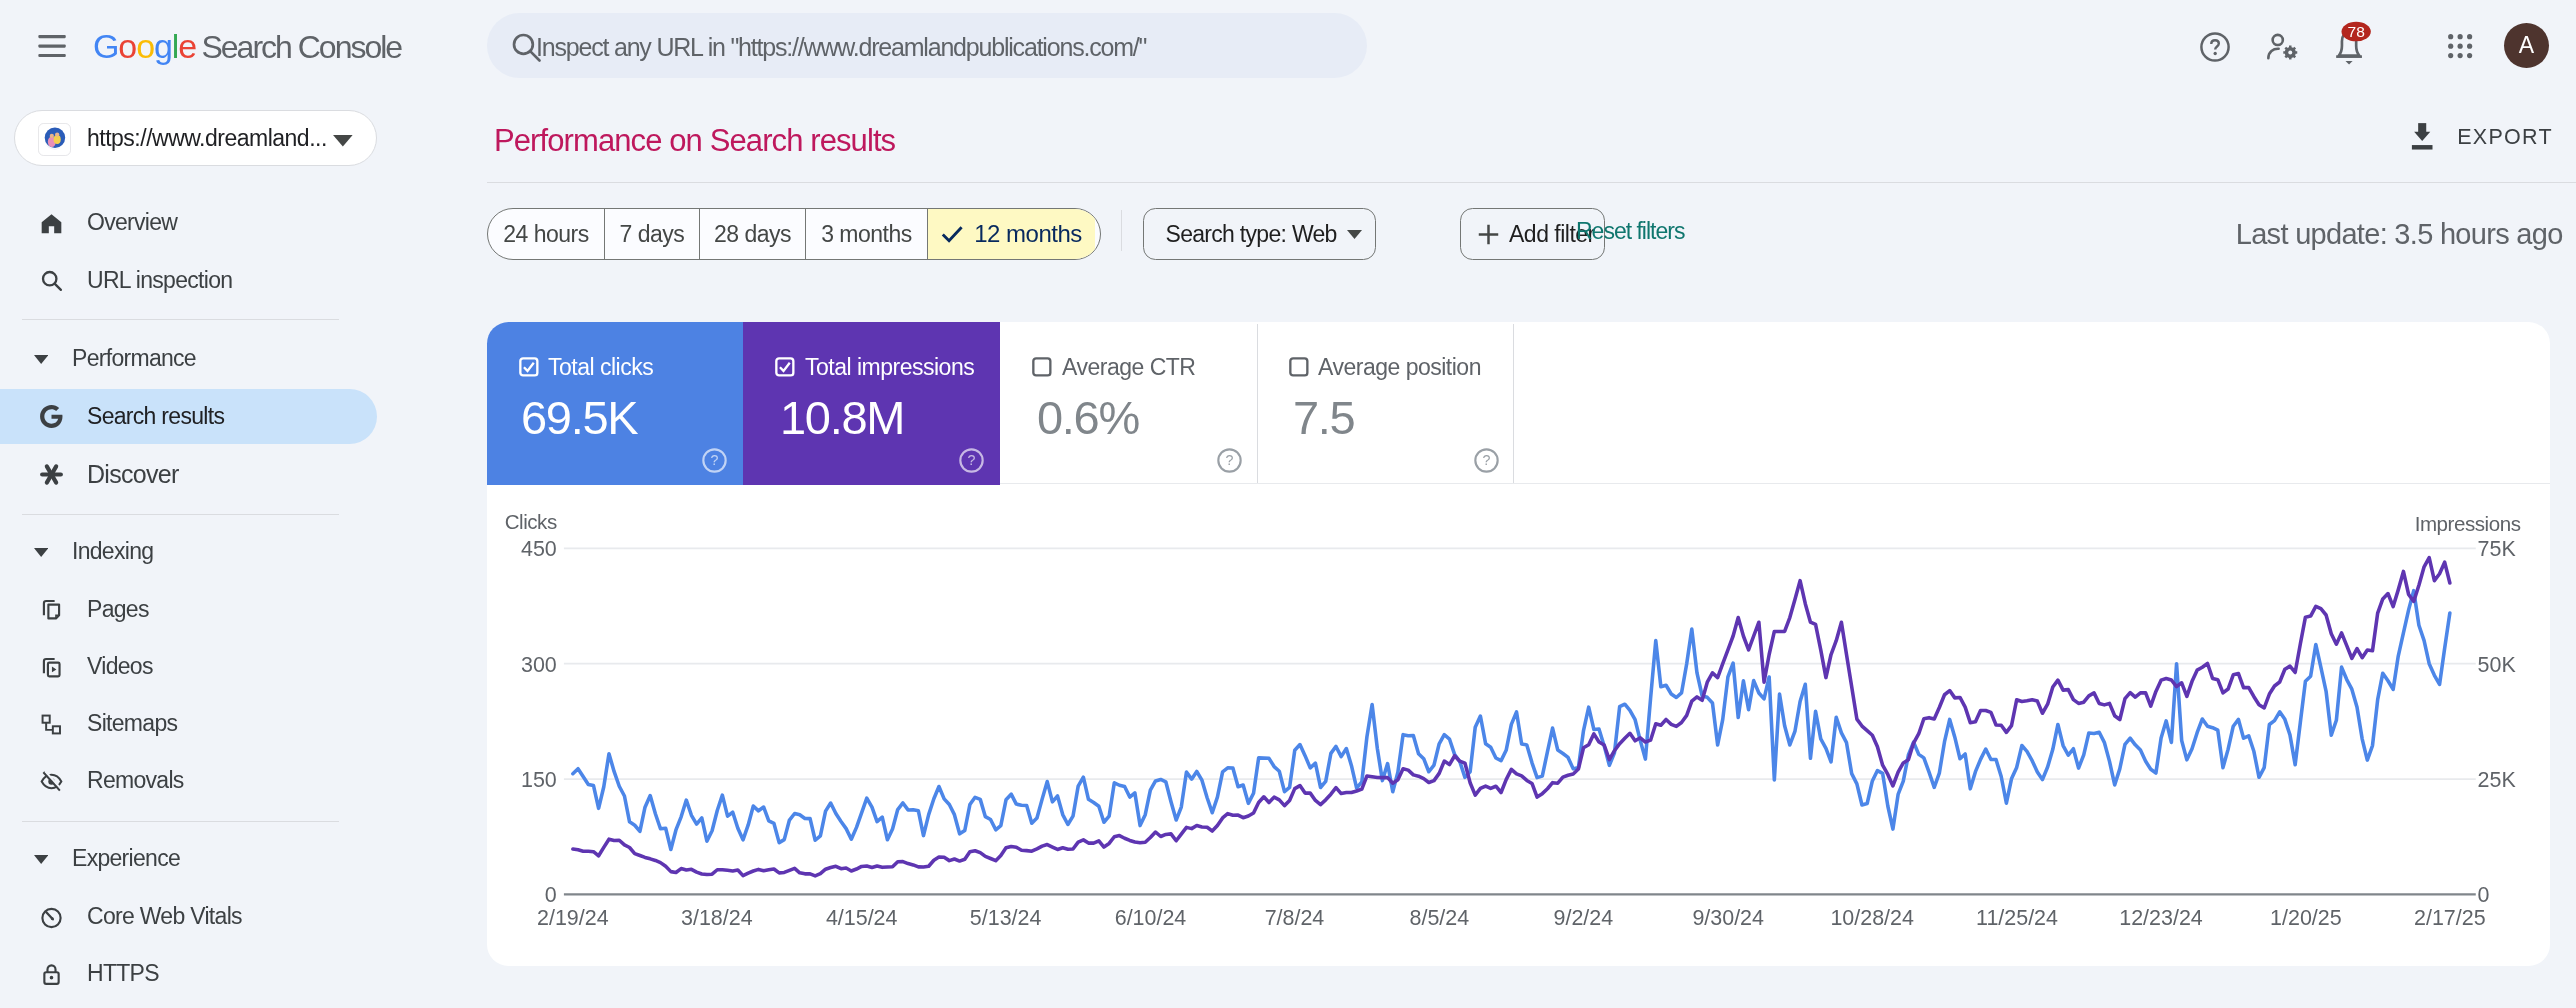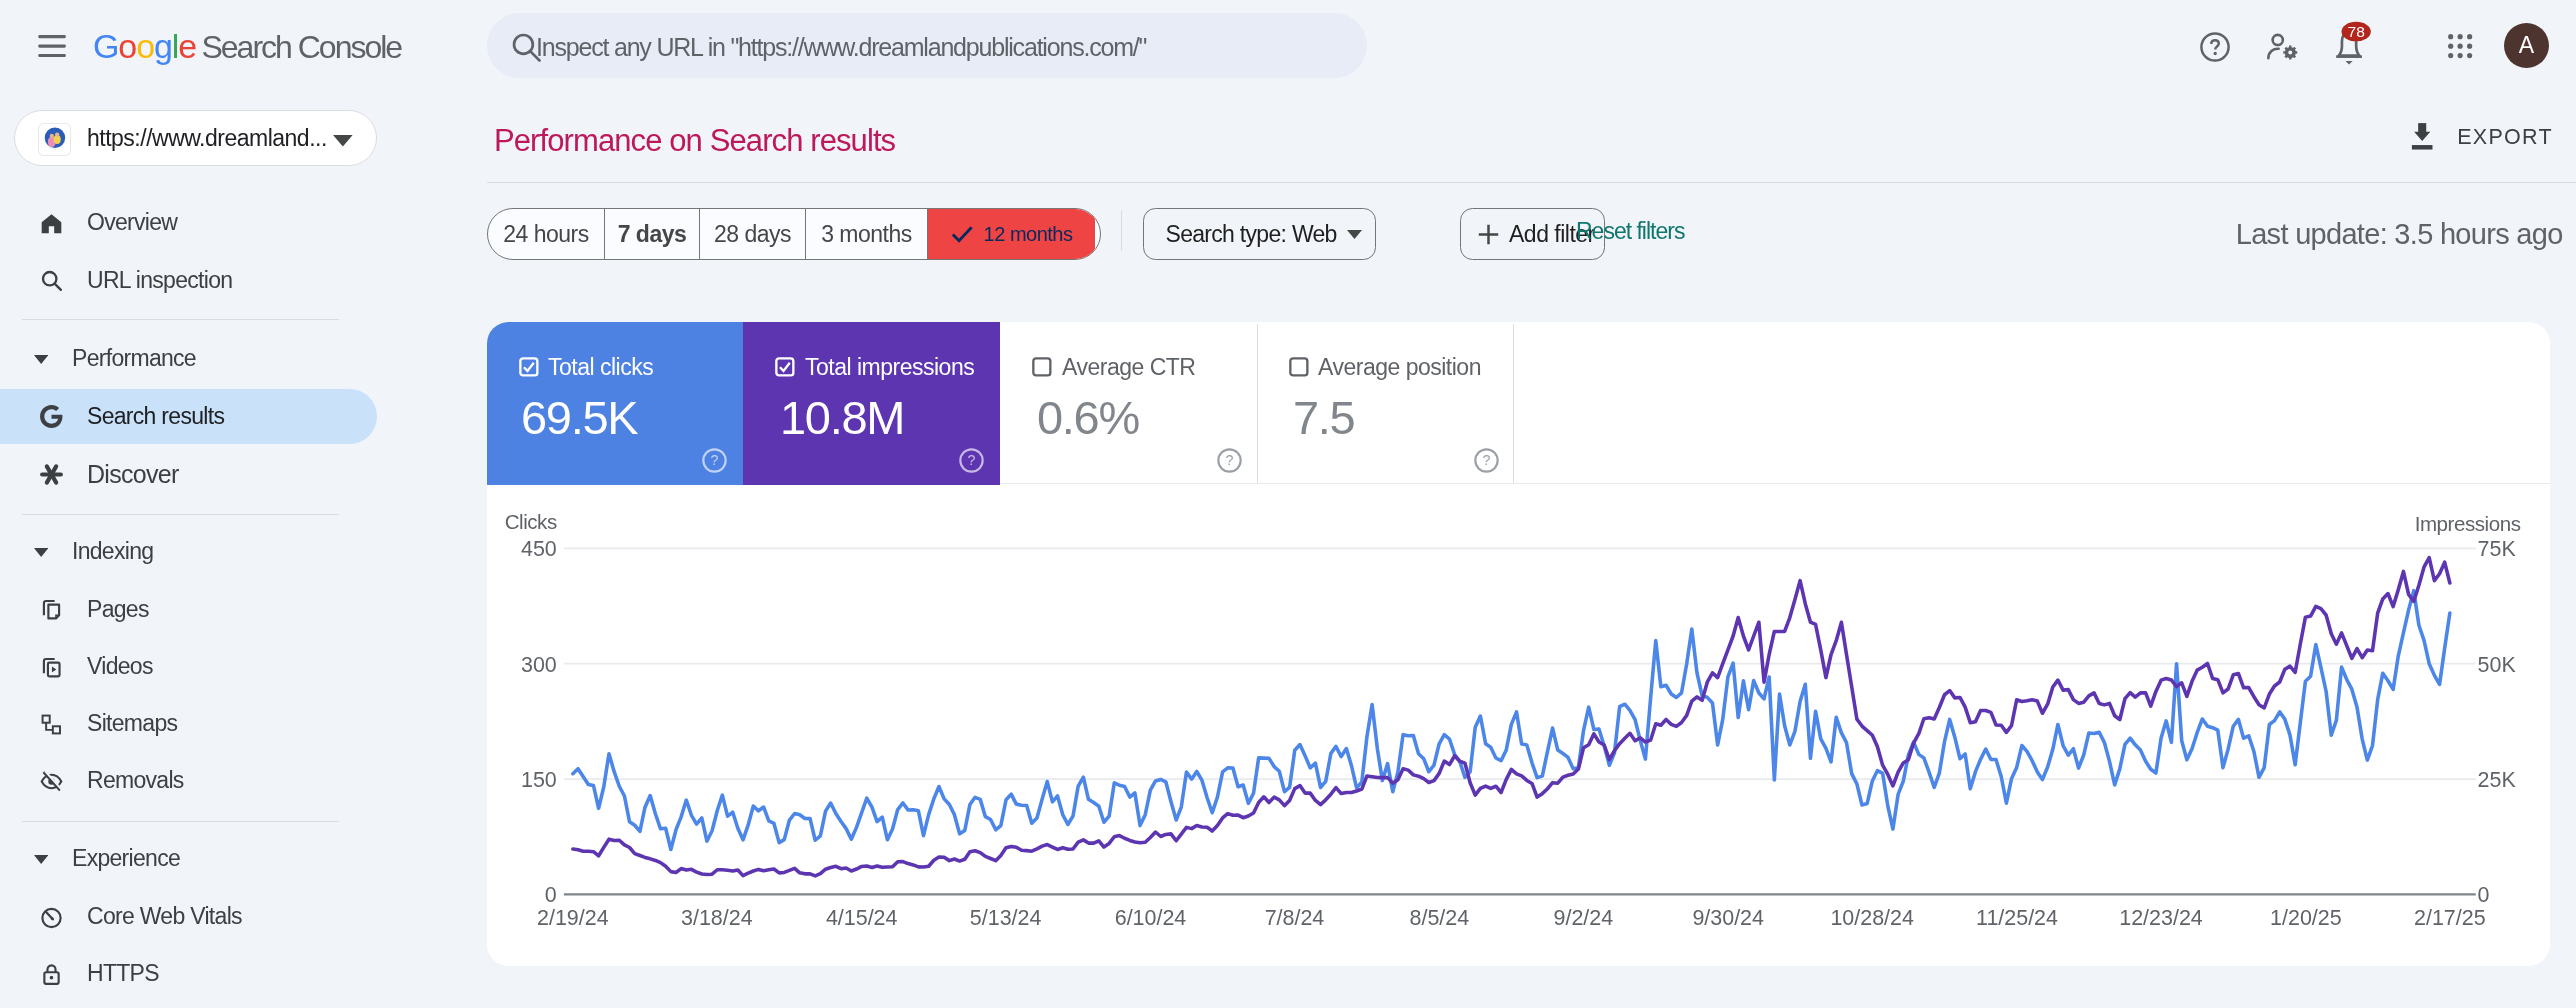--- a/index.html
+++ b/index.html
@@ -147,24 +147,24 @@
 <svg style="position:absolute;left:2411px;top:123px" width="22.4" height="28" viewBox="0 0 25 31" xmlns="http://www.w3.org/2000/svg">
     <path d="M12.5 0 L12.5 14 M12.5 18 L5 10.5 L20 10.5 Z M12.5 18 L5.5 11 M12.5 18 L19.5 11" stroke="#3c4043" stroke-width="0" fill="none"></path>
     <rect x="8" y="0" width="9" height="11" fill="#3c4043"></rect>
     <path d="M12.5 20 L3.5 9.5 L21.5 9.5 Z" fill="#3c4043"></path>
     <rect x="1" y="24.5" width="23" height="5" fill="#3c4043"></rect>
   </svg>
 <div style="position:absolute;right:23px;top:125px;font-size:21.5px;letter-spacing:1.3px;color:#3c4043;font-weight:400">EXPORT</div>
 <div style="position:absolute;left:487px;top:182px;width:2089px;height:0;border-top:1.8px solid #dadce0"></div>
 <div style="position:absolute;left:487px;top:208px;width:614px;height:52px;border:1.8px solid #747775;border-radius:26px;box-sizing:border-box;overflow:hidden;display:flex;background:#fbfcff">
     <div style="box-sizing:border-box;width:116px;height:100%;display:flex;align-items:center;justify-content:center;font-size:23px;letter-spacing:-0.5px;color:#444746;font-weight:400">24 hours</div>
-    <div style="box-sizing:border-box;border-left:1.8px solid #747775;width:95px;height:100%;display:flex;align-items:center;justify-content:center;font-size:23px;letter-spacing:-0.5px;color:#444746;font-weight:700">7 days</div>
+    <div style="box-sizing:border-box;border-left:1.8px solid #747775;width:95px;height:100%;display:flex;align-items:center;justify-content:center;font-size:23px;letter-spacing:-0.5px;color:#444746;font-weight:400">7 days</div>
     <div style="box-sizing:border-box;border-left:1.8px solid #747775;width:106px;height:100%;display:flex;align-items:center;justify-content:center;font-size:23px;letter-spacing:-0.5px;color:#444746;font-weight:400">28 days</div>
     <div style="box-sizing:border-box;border-left:1.8px solid #747775;width:122px;height:100%;display:flex;align-items:center;justify-content:center;font-size:23px;letter-spacing:-0.5px;color:#444746;font-weight:400">3 months</div>
-    <div style="box-sizing:border-box;border-left:1.8px solid #747775;background:#ef4444;width:168px;height:100%;display:flex;align-items:center;justify-content:center;font-size:20px;letter-spacing:-0.5px;color:#07295e;font-weight:500"><svg width="22.4" height="18" viewBox="0 0 25 20" style="margin-right:10.7px">
+    <div style="box-sizing:border-box;border-left:1.8px solid #747775;background:#fef9c3;width:168px;height:100%;display:flex;align-items:center;justify-content:center;font-size:24px;letter-spacing:-0.5px;color:#07295e;font-weight:500"><svg width="22.4" height="18" viewBox="0 0 25 20" style="margin-right:10.7px">
         <path d="M2 10.5 L9 17.5 L23 2.5" fill="none" stroke="#07295e" stroke-width="3.2"></path>
       </svg>12 months</div>
   </div>
 <div style="position:absolute;left:1121px;top:210px;width:0;height:41px;border-left:1.8px solid #dadce0"></div>
 <div style="position:absolute;left:1143px;top:208px;width:233px;height:52px;border:1.8px solid #747775;border-radius:12.5px;box-sizing:border-box;display:flex;align-items:center">
     <span style="margin-left:21.5px;font-size:23px;letter-spacing:-0.7px;color:#1f1f1f">Search type: Web</span>
   </div>
 <svg style="position:absolute;left:1347px;top:230px" width="15" height="9" viewBox="0 0 17 10" xmlns="http://www.w3.org/2000/svg">
     <path d="M0 0 L17 0 L8.5 10 Z" fill="#444746"></path>
   </svg>

